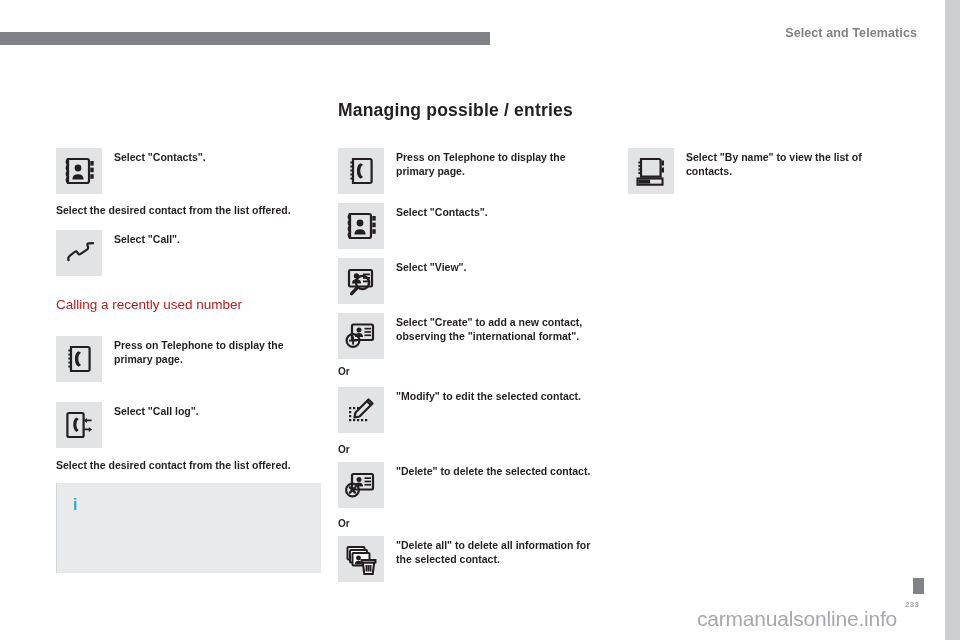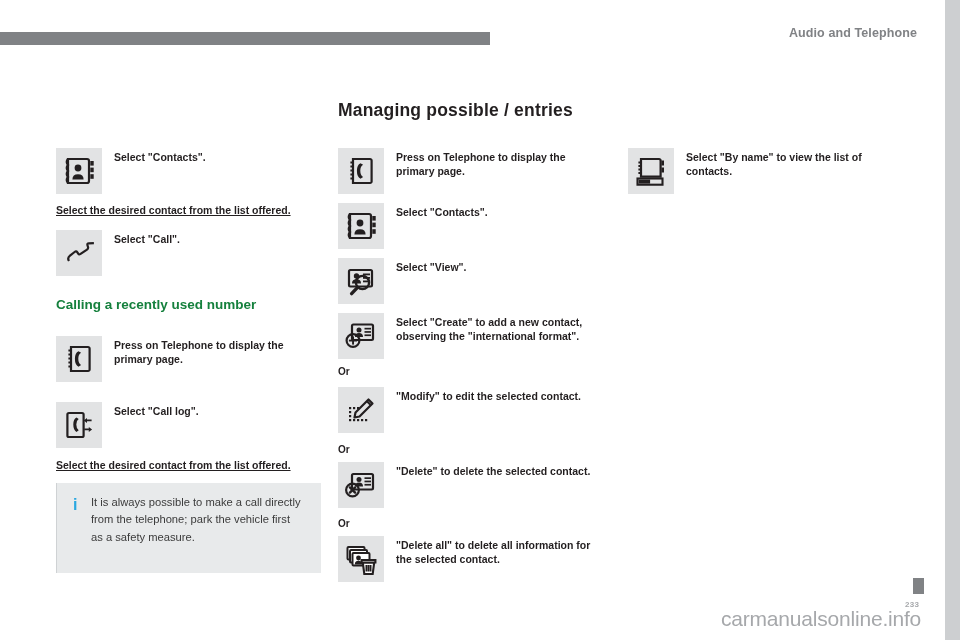--- a/index.html
+++ b/index.html
@@ -69,28 +69,27 @@
     max-width: 208px;
   }
 
   .plain-line {
     position: absolute;
     font-size: 10.5px;
     font-weight: bold;
     color: #231f20;
     line-height: 1.35;
     white-space: nowrap;
-    text-decoration: underline;
   }
 
   .sub-head {
     position: absolute;
     font-size: 13.5px;
-    font-weight: bold;
-    color: #15803d;
+    font-weight: normal;
+    color: #b91c1c;
     white-space: nowrap;
     text-align: center;
   }
 
   .or-line {
     position: absolute;
     font-size: 10px;
     font-weight: bold;
     color: #231f20;
   }
@@ -137,28 +136,27 @@
     color: #a7a9ac;
     letter-spacing: .3px;
   }
   .watermark {
     position: absolute;
     left: 697px; top: 607px;
     font-size: 21px;
     color: #a6a8ab;
     letter-spacing: -.2px;
     white-space: nowrap;
-    margin-left: 24px;
   }
 </style>
 </head>
 <body>
 
 <div class="header-bar"></div>
-<div class="header-title">Audio and Telephone</div>
+<div class="header-title">Select and Telematics</div>
 <div class="right-strip"></div>
 
 <div class="page-title">Managing possible / entries</div>
 
 <div class="step" style="left:56px; top:148px;">
   <div class="icon-box">
     <svg width="46" height="46" viewBox="0 0 46 46">
       <g fill="none" stroke="#231f20" stroke-width="2.2">
         <path d="M12 11 h19 a2 2 0 0 1 2 2 v20 a2 2 0 0 1 -2 2 h-19 z"></path>
         <path d="M12 11 q-2.5 3 0 6 q-2.5 3 0 6 q-2.5 3 0 6 q-2.5 3 0 6"></path>
@@ -216,21 +214,20 @@
       </g>
     </svg>
   </div>
   <div class="step-text">Select "Call log".</div>
 </div>
 
 <div class="plain-line" style="left:56px; top:458px;">Select the desired contact from the list offered.</div>
 
 <div class="note">
   <div class="note-icon">i</div>
-  <div class="note-text">It is always possible to make a call directly from the telephone; park the vehicle first as a safety measure.</div>
 </div>
 
 <div class="step" style="left:338px; top:148px;">
   <div class="icon-box">
     <svg width="46" height="46" viewBox="0 0 46 46">
       <g fill="none" stroke="#231f20" stroke-width="2.2">
         <path d="M15 11 h17 a1.6 1.6 0 0 1 1.6 1.6 v20.8 a1.6 1.6 0 0 1 -1.6 1.6 h-17 z"></path>
         <path d="M12.4 14.5 h3.2 M12.4 18.5 h3.2 M12.4 22.5 h3.2 M12.4 26.5 h3.2 M12.4 30.5 h3.2"></path>
       </g>
       <path d="M22.5 15.2 q-3.6 1.6 -3.6 7.6 q0 6 3.6 8 l2.6-1.8 q-2.8-1.8 -2.8-6.2 q0-4.4 2.8-6 z" fill="#231f20"></path>

